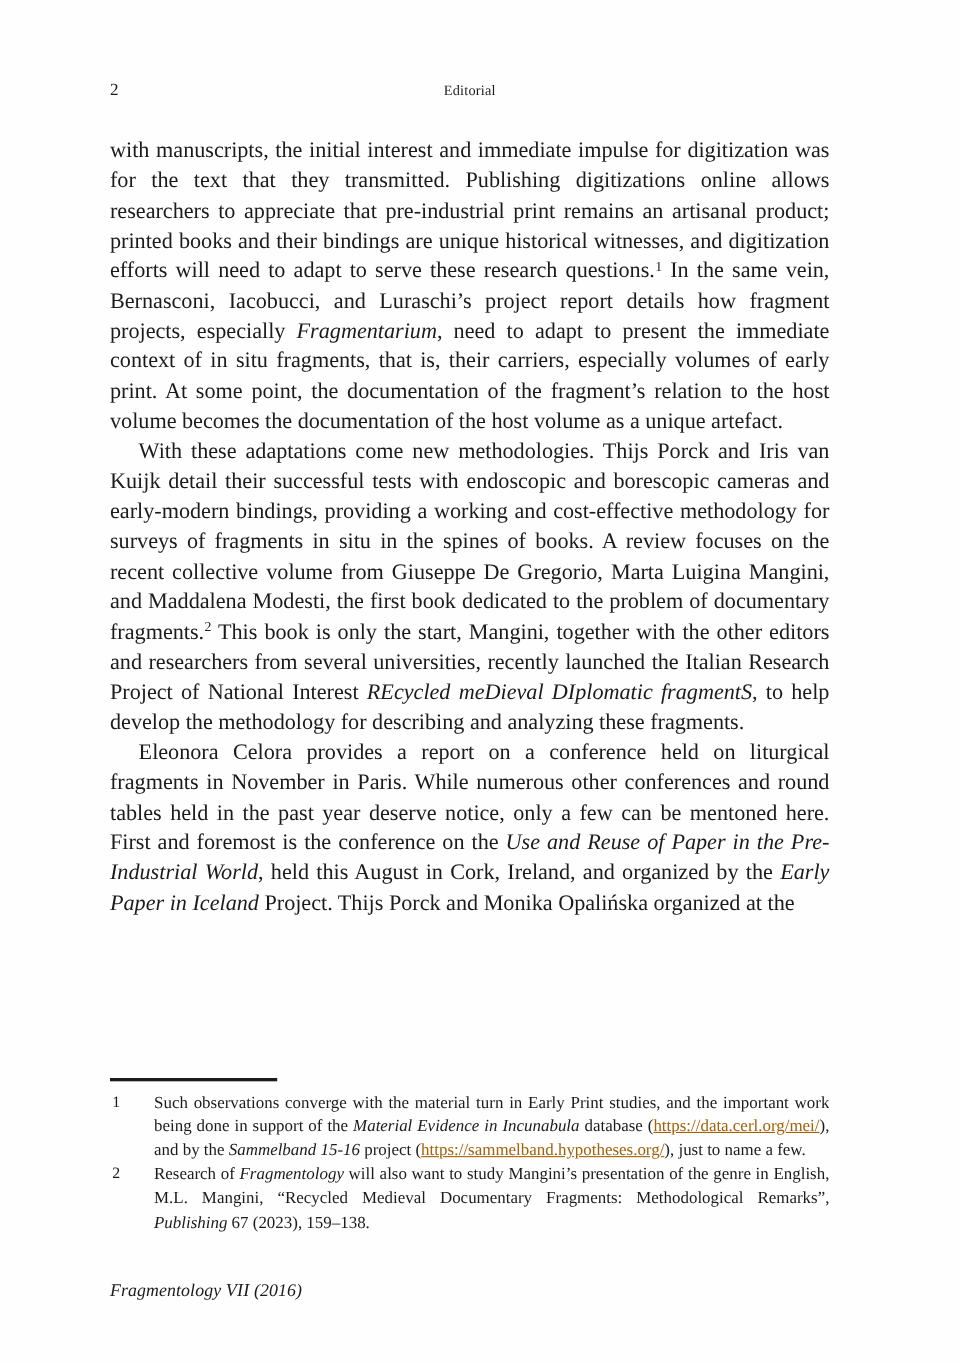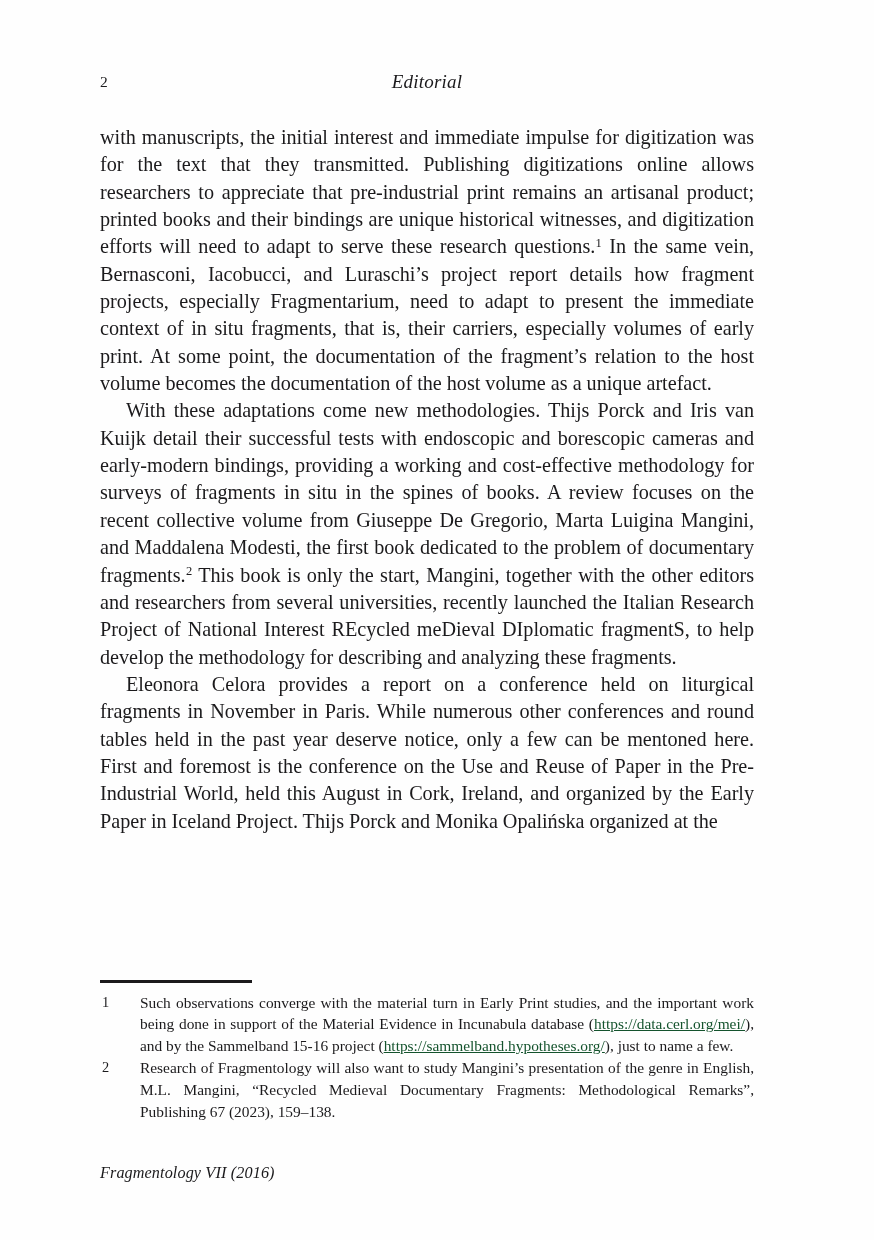--- a/index.html
+++ b/index.html
@@ -40,22 +40,21 @@
     top: 0;
     font-size: 15.5px;
     letter-spacing: 0.2px;
   }
   .head-title {
     position: absolute;
     left: 0;
     right: 0;
     top: 0;
     text-align: center;
-    font-style: italic;
-    font-size: 19px;
+    font-size: 13px;
     letter-spacing: 0.2px;
   }
 
   
   .textblock {
     position: absolute;
     left: 100px;
     top: 124px;
     width: 654px;
   }
@@ -64,21 +63,21 @@
     font-size: 20.2px;
     line-height: 27.35px;
     text-align: justify;
     text-justify: inter-word;
     hyphens: manual;
     letter-spacing: -0.02px;
   }
   p.bodypar.indent {
     text-indent: 26px;
   }
-  .it { }
+  .it { font-style: italic; }
   sup.fn {
     font-size: 0.62em;
     vertical-align: 0.52em;
     line-height: 0;
     margin-left: 0.3px;
   }
 
   
   .footnotes {
     position: absolute;
@@ -103,21 +102,21 @@
   }
   .fn-num {
     position: absolute;
     left: 2px;
     top: 0;
     width: 22px;
     font-size: 14.4px;
     line-height: 21.6px;
   }
   a.url {
-    color: #14532d;
+    color: #a16207;
     text-decoration: underline;
     text-underline-offset: 1.2px;
   }
 
   
   .footer {
     position: absolute;
     left: 100px;
     top: 1163px;
     font-style: italic;

